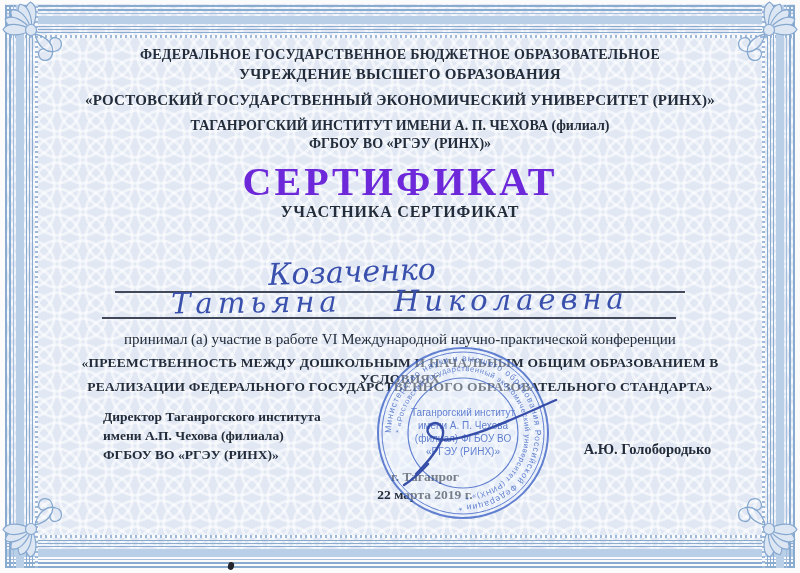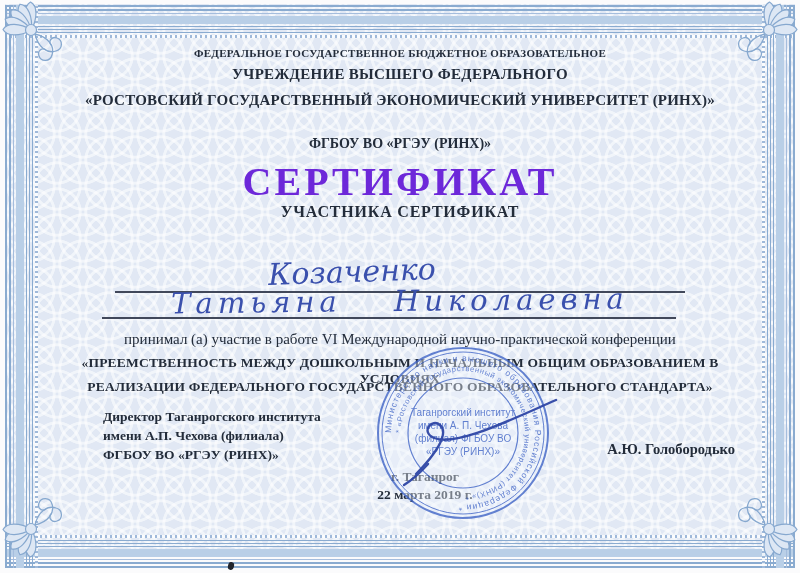--- a/index.html
+++ b/index.html
@@ -53,39 +53,39 @@
   .edge-top::after{top:30px;} .edge-bottom::after{bottom:30px;}
   .edge-left::after,.edge-right::after{content:"";position:absolute;top:0;bottom:0;width:3px;
      background:repeating-linear-gradient(0deg,#9fb9da 0 2px,rgba(255,255,255,.75) 2px 5px);}
   .edge-left::after{left:30px;} .edge-right::after{right:30px;}
   .corner{position:absolute;width:74px;height:74px;z-index:2;}
   .corner.tl{left:1px;top:0;} .corner.tr{right:1px;top:0;transform:scaleX(-1);}
   .corner.bl{left:1px;bottom:14px;transform:scaleY(-1);} .corner.br{right:1px;bottom:14px;transform:scale(-1,-1);}
   
   .t{position:absolute;left:46px;right:46px;text-align:center;z-index:3;}
   .b{font-weight:bold;}
-  .org1{top:47px;font-size:11px;letter-spacing:.3px;}
+  .org1{top:47px;font-size:14px;letter-spacing:.3px;}
   .org2{top:66px;font-size:15px;letter-spacing:.3px;}
   .univ{top:92px;font-size:15px;letter-spacing:.2px;}
   .inst1{top:118px;font-size:14px;}
   .inst2{top:136px;font-size:14px;}
   .title{top:158px;font-size:40px;letter-spacing:3px;color:#6d28d9;}
   .subtitle{top:203px;font-size:16px;letter-spacing:.8px;}
   .issued{top:234px;font-size:14px;letter-spacing:.8px;}
   .hand{font-family:"DejaVu Serif", serif;font-style:italic;color:#3a50ad;z-index:3;}
   .hand1{top:254px;font-size:30px;transform:translateX(-48px) rotate(-2deg);}
   .hand2{top:284px;font-size:29px;letter-spacing:5px;word-spacing:38px;transform:rotate(-.6deg);}
   .rule{position:absolute;height:2px;background:#41485a;z-index:3;}
   .rule1{left:115px;width:570px;top:291px;}
   .rule2{left:102px;width:574px;top:317px;}
   .partic{top:331px;font-size:15px;}
   .conf1{top:355px;font-size:13.5px;letter-spacing:.2px;}
   .conf2{top:379px;font-size:13.5px;letter-spacing:.2px;}
   .director{position:absolute;left:95px;top:407px;z-index:3;font-weight:bold;font-size:13.5px;line-height:19px;text-align:left;margin-left:8px;}
-  .signer-name{position:absolute;left:560px;top:441px;width:175px;text-align:right;font-weight:bold;font-size:14.5px;z-index:3;}
+  .signer-name{position:absolute;left:560px;top:441px;width:175px;text-align:center;font-weight:bold;font-size:14.5px;z-index:3;}
   .city{top:469px;font-size:13.5px;transform:translateX(25px);}
   .date{top:487px;font-size:13.5px;transform:translateX(25px);text-align:center;}
   .stamp{position:absolute;left:374px;top:344px;z-index:4;}
   .signature{position:absolute;left:398px;top:390px;z-index:5;}
   .artifact{position:absolute;left:228px;top:562px;width:6px;height:8px;background:#23262e;border-radius:45%;transform:rotate(12deg);z-index:6;}
 </style>
 </head>
 <body>
 
 <div class="page">
@@ -155,22 +155,23 @@
         <circle cx="30" cy="30" r="5.5"></circle>
       </g>
       <g fill="none" stroke="#86a8cf" stroke-width="1.3">
         <path d="M34,34 C47,37 54,46 51,55 C49,62 40,62 38,56 C36,51 41,47 45,50"></path>
         <path d="M34,34 C37,47 46,54 55,51 C62,49 62,40 56,38 C51,36 47,41 50,45"></path>
       </g>
     </svg>
   </div>
 
   <div class="t b org1">ФЕДЕРАЛЬНОЕ ГОСУДАРСТВЕННОЕ БЮДЖЕТНОЕ ОБРАЗОВАТЕЛЬНОЕ</div>
-  <div class="t b org2">УЧРЕЖДЕНИЕ ВЫСШЕГО ФЕДЕРАЛЬНОГО</div>
+  <div class="t b org2">УЧРЕЖДЕНИЕ ВЫСШЕГО ОБРАЗОВАНИЯ</div>
   <div class="t b univ">«РОСТОВСКИЙ ГОСУДАРСТВЕННЫЙ ЭКОНОМИЧЕСКИЙ УНИВЕРСИТЕТ (РИНХ)»</div>
+  <div class="t b inst1">ТАГАНРОГСКИЙ ИНСТИТУТ ИМЕНИ А. П. ЧЕХОВА (филиал)</div>
   <div class="t b inst2">ФГБОУ ВО «РГЭУ (РИНХ)»</div>
 
   <div class="t b title">СЕРТИФИКАТ</div>
   <div class="t b subtitle">УЧАСТНИКА СЕРТИФИКАТ</div>
 
   <div class="t hand hand1">Козаченко</div>
   <div class="rule rule1"></div>
   <div class="t hand hand2">Татьяна Николаевна</div>
   <div class="rule rule2"></div>
 

